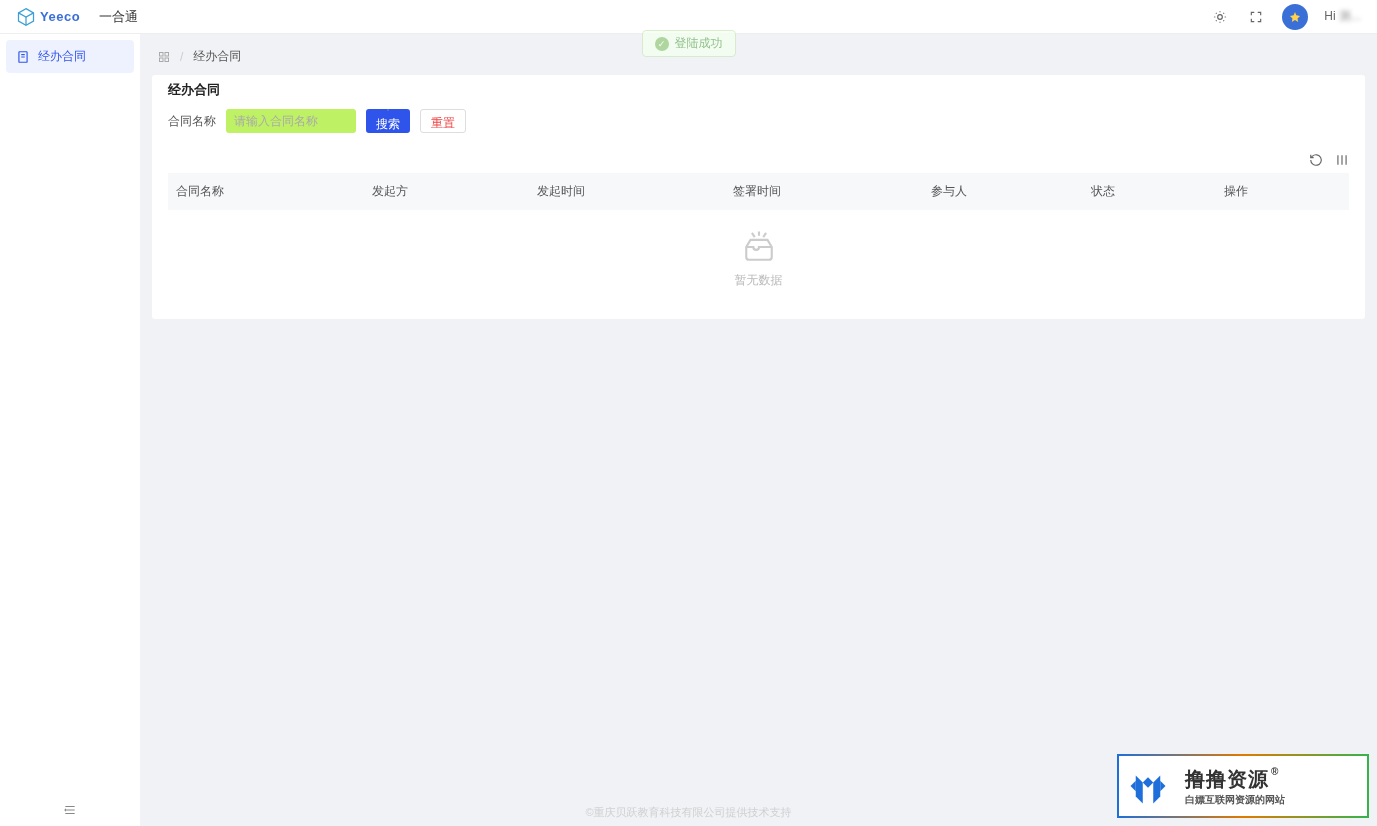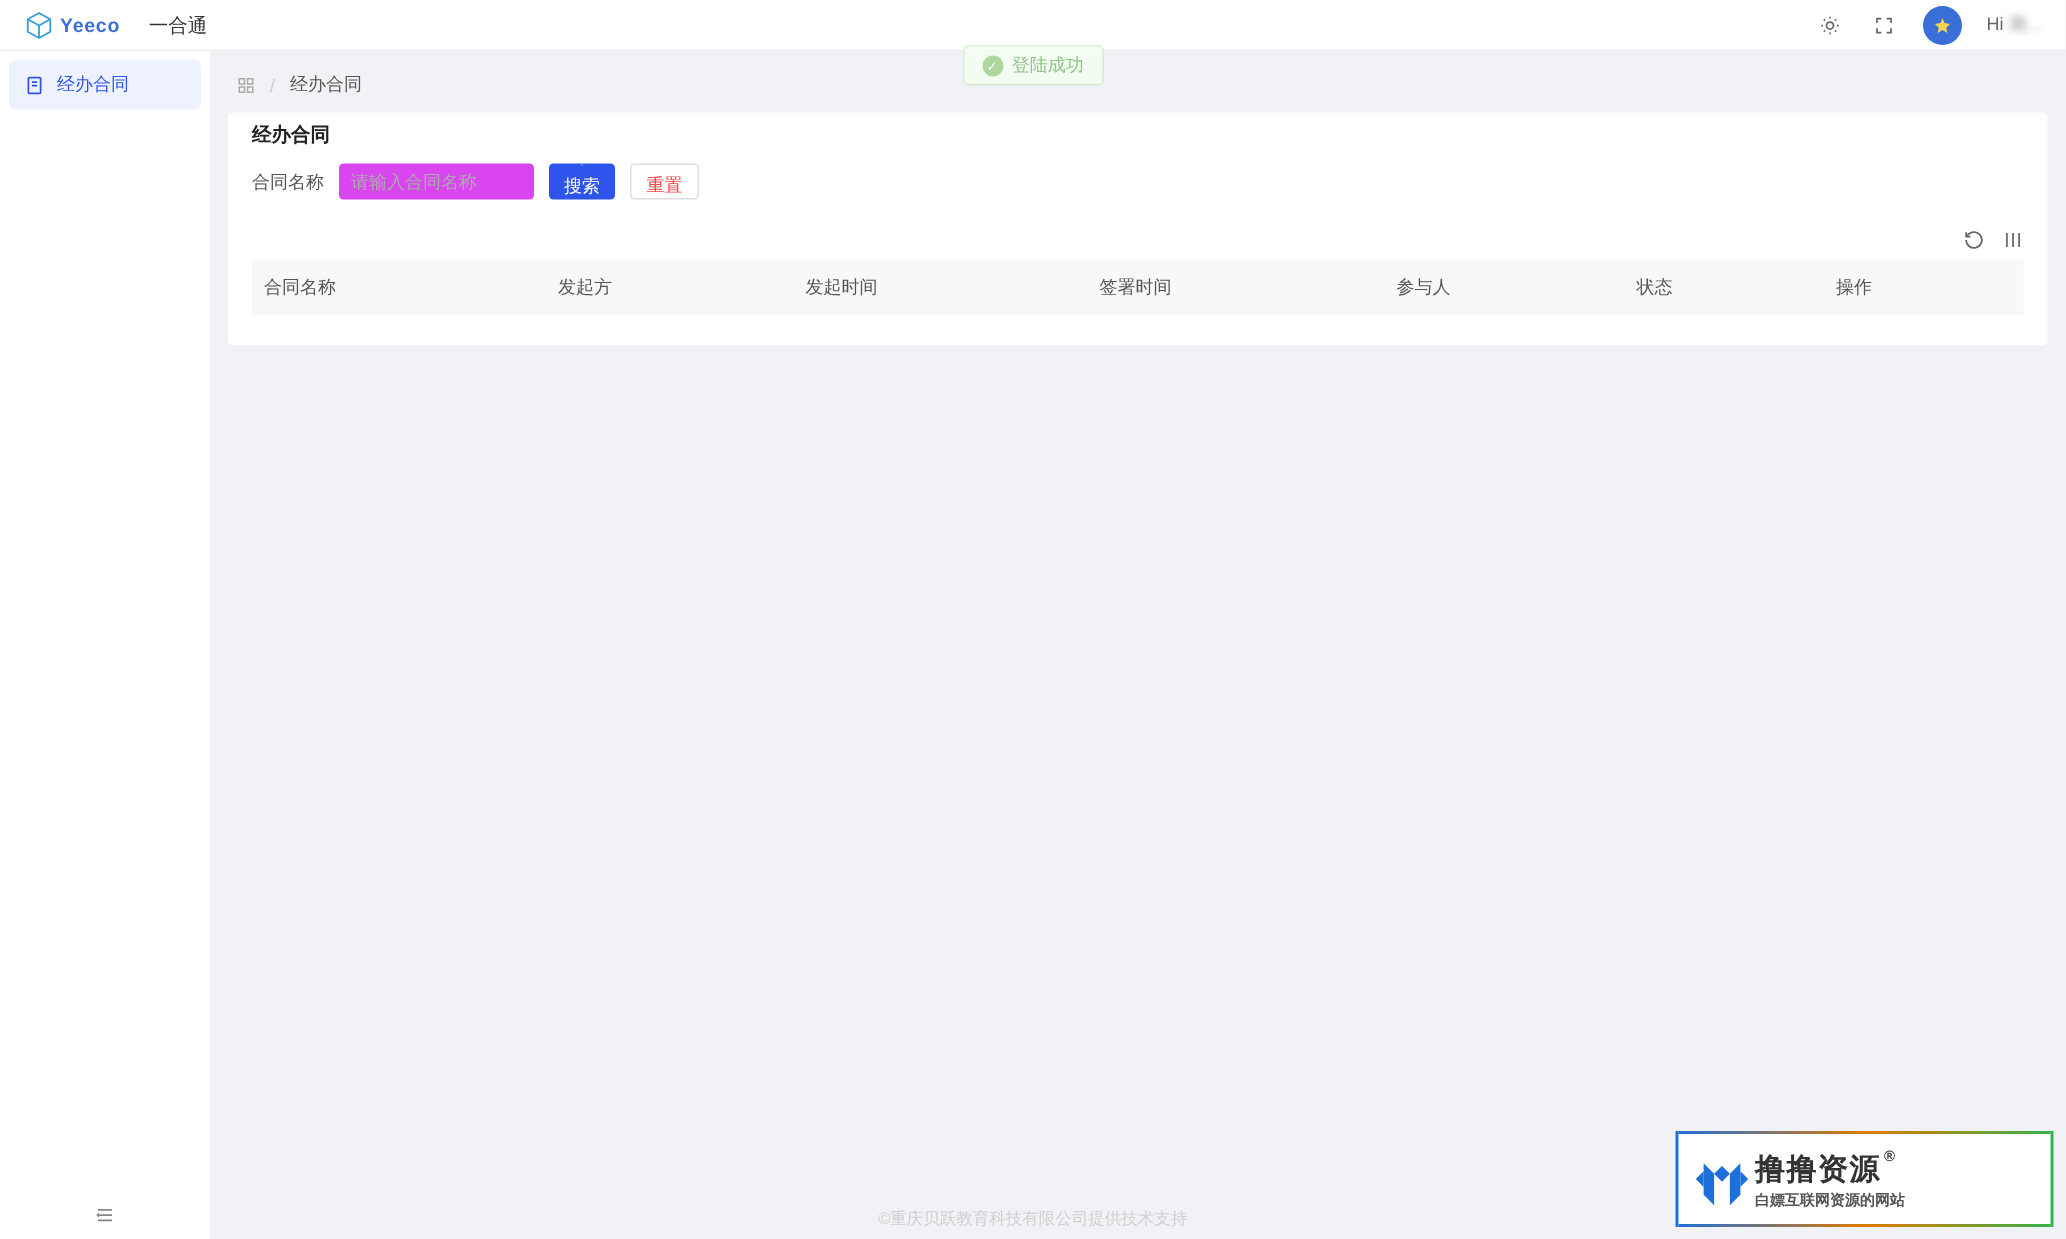--- a/index.html
+++ b/index.html
@@ -90,21 +90,21 @@
     }
     .tab.active { background: #e8eeff; color: #2f54eb; }
 
     .section-title { padding: 6px 16px 10px; font-size: 13px; font-weight: 600; color: #222; }
 
     .filter-row {
       display: flex; align-items: center; gap: 10px; padding: 0 16px 10px;
     }
     .label { font-size: 12px; color: #555; }
     .text-input {
-      width: 130px; height: 24px; border: none; background: #d946ef; border-radius: 3px;
+      width: 130px; height: 24px; border: none; background: #bef264; border-radius: 3px;
       padding: 0 8px; font-size: 12px; color: #333; outline: none;
     }
     .text-input::placeholder { color: #aaa; }
     .btn {
       height: 24px; padding: 0 10px; border-radius: 3px; border: none;
       display: inline-flex; align-items: center; gap: 5px; font-size: 12px; cursor: pointer; flex-direction: column;
     }
     .btn-primary { background: #2f54eb; color: #fff; }
     .btn-default { background: #fff; border: 1px solid #ddd; color: #ef4444; }
     .btn svg { width: 12px; height: 12px; }
@@ -135,21 +135,21 @@
     .footer {
       position: absolute; bottom: 6px; left: 50%; transform: translateX(-50%);
       font-size: 11px; color: #d0d0d0;
     }
 
     
     .watermark {
       position: absolute; right: 8px; bottom: 8px;
       width: 252px; height: 64px; border: 2px solid;
       border-image: linear-gradient(90deg, #1e6fd9, #e07a00, #37b24d) 1;
-      background: #fff; display: flex; align-items: center; gap: 1px; padding: 4px 8px;
+      background: #fff; display: flex; align-items: center; gap: 16px; padding: 4px 8px;
     }
     .wm-logo { width: 42px; height: 42px; }
     .wm-texts { display: flex; flex-direction: column; }
     .wm-main { font-size: 20px; font-weight: 800; color: #333; letter-spacing: 1px; display:flex;align-items:flex-start; }
     .wm-r { font-size: 10px; margin-left: 2px; }
     .wm-sub { font-size: 10px; color: #555; font-weight: 600; }
   </style>
 </head>
 <body>
 
@@ -263,20 +263,28 @@
       <div class="table-head">
         <div class="th c1">合同名称</div>
         <div class="th c2">发起方</div>
         <div class="th c3">发起时间</div>
         <div class="th c4">签署时间</div>
         <div class="th c5">参与人</div>
         <div class="th c6">状态</div>
         <div class="th c7">操作</div>
       </div>
 
+      <div class="empty">
+        <svg viewBox="0 0 24 24" fill="none" stroke="currentColor" stroke-width="1.5">
+          <path d="M7 2l2 3M12 1v3M17 2l-2 3"></path>
+          <path d="M3 12l3-5h12l3 5v7a2 2 0 0 1-2 2H5a2 2 0 0 1-2-2z"></path>
+          <path d="M3 12h5a2 2 0 0 0 4 0h9"></path>
+        </svg>
+        <div class="empty-text">暂无数据</div>
+      </div>
     </div>
   </div>
 </div>
 
 <div class="footer">©重庆贝跃教育科技有限公司提供技术支持</div>
 
 <div class="watermark">
   <svg class="wm-logo" viewBox="0 0 48 48">
     <path d="M10 12 L10 36 L18 44 L18 20 Z" fill="#1e6fd9"></path>
     <path d="M38 12 L38 36 L30 44 L30 20 Z" fill="#1e6fd9"></path>

